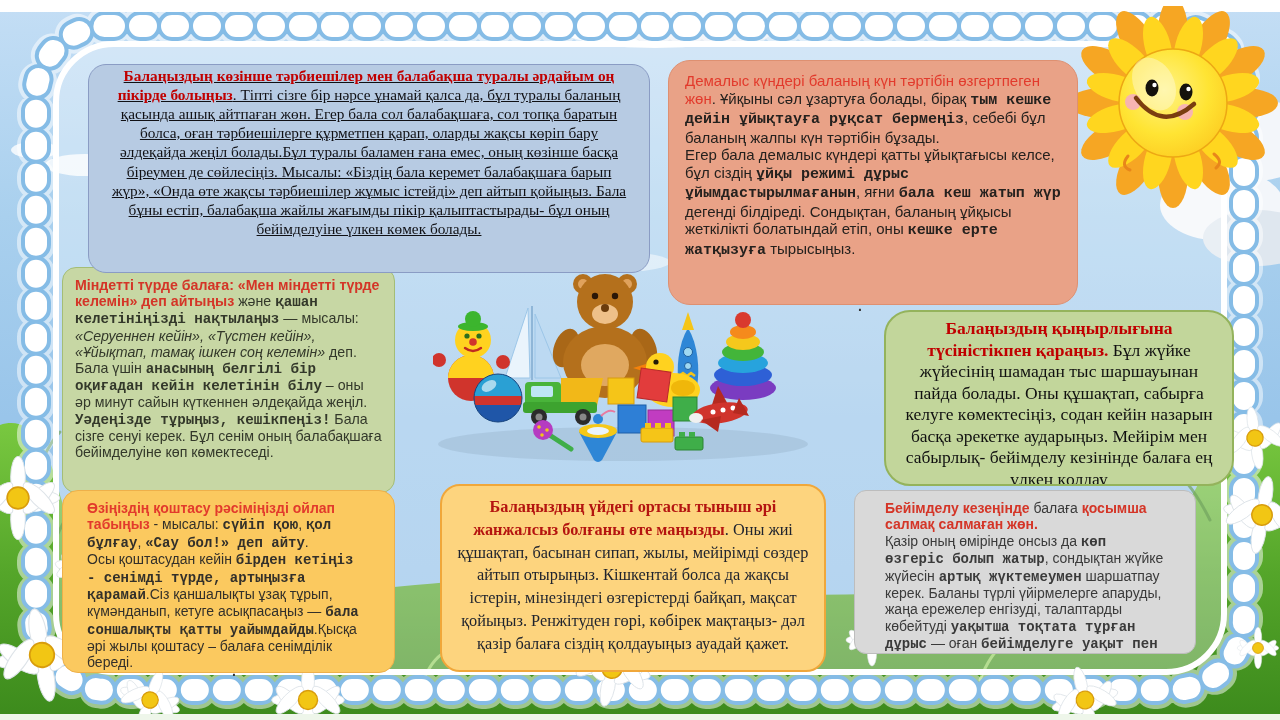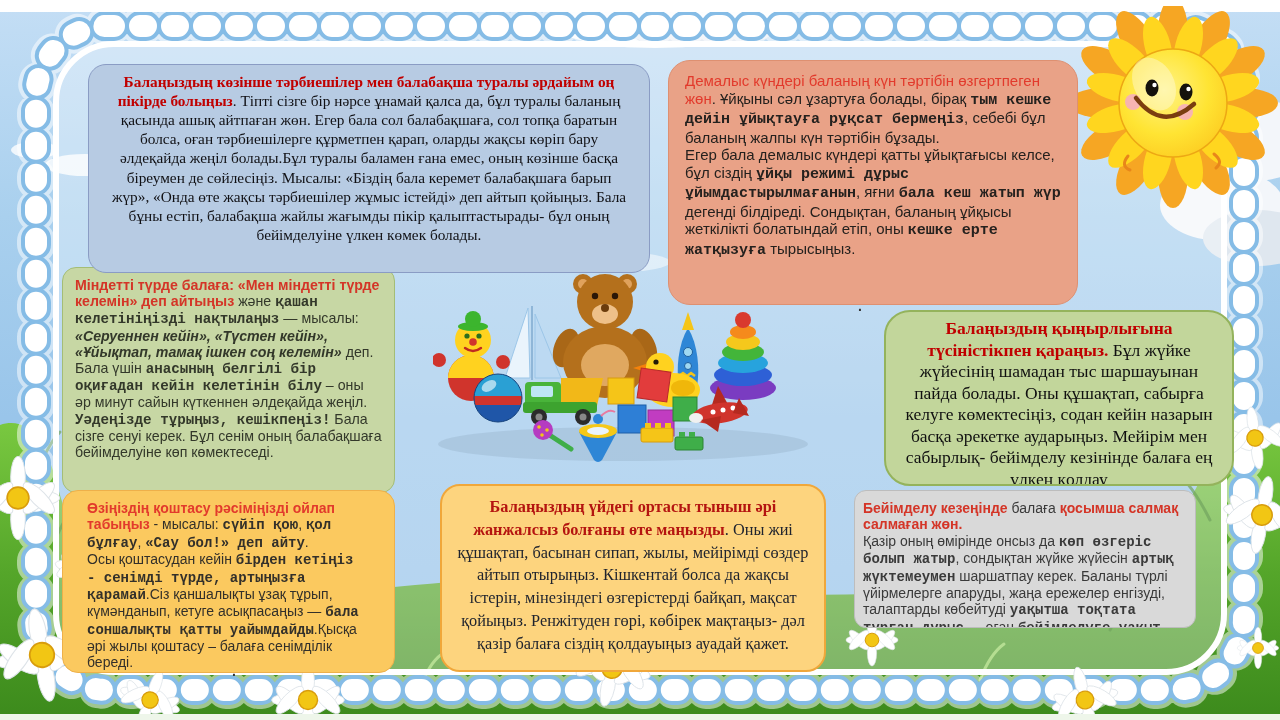--- a/index.html
+++ b/index.html
@@ -14,44 +14,44 @@
   svg{display:block;}
   .scene{position:absolute;left:0;top:0;z-index:1;}
   .sun{position:absolute;left:1066px;top:6px;z-index:3;}
   .toys{position:absolute;left:433px;top:270px;z-index:4;}
 
   .tbox{position:absolute;box-sizing:border-box;z-index:5;overflow:hidden;}
   .tbox p{margin:0;}
   .serif{font-family:"Liberation Serif","DejaVu Serif",serif;}
 
   .box-blue{left:88px;top:64px;width:562px;height:209px;background:#b7cbe3;
-    border:1.5px solid #8a9cc4;border-radius:18px;padding:7px 18px;
-    font-size:15.3px;line-height:1.25;text-align:center;color:#101014;z-index:6;--red:#c00000;}
+    border:1.5px solid #8a9cc4;border-radius:18px;padding:1px 18px;
+    font-size:15.3px;line-height:1.25;text-align:center;color:#101014;z-index:6;text-decoration:underline;--red:#c00000;}
   .box-salmon{left:668px;top:60px;width:410px;height:245px;background:#e9a287;
     border:1px solid #de9071;border-radius:22px;padding:11px 16px;
     font-size:15px;line-height:1.17;color:#25211e;--red:#e23a2c;}
   .box-green-left{left:62px;top:267px;width:333px;height:226px;background:#c7d7a4;
     border:1.5px solid #a4bd76;border-radius:14px;padding:9px 12px;
     font-size:14.2px;line-height:1.14;color:#33382a;--red:#d43527;}
   .box-green-right{left:848px;top:310px;width:350px;height:176px;background:#c2d69b;
     border:2px solid #94b35c;border-radius:26px;padding:6px 12px;
     font-size:17.5px;line-height:1.23;text-align:center;color:#101010;margin-left:36px;--red:#c00000;}
   .box-yellow-left{left:62px;top:490px;width:333px;height:183px;background:#fbc95f;
     border:1.5px solid #eeb04a;border-radius:16px;padding:9px 24px;
     font-size:14px;line-height:1.17;color:#33302a;--red:#e23a2c;}
   .box-yellow-center{left:440px;top:484px;width:386px;height:188px;background:#fdd47e;
     border:2px solid #f0a73a;border-radius:20px;padding:10px 14px;
     font-size:16.3px;line-height:1.4;text-align:center;color:#20242e;--red:#b41410;}
-  .box-gray{left:854px;top:490px;width:342px;height:138px;background:#d9d9d9;
-    border:1px solid #bdbdbd;border-radius:12px;padding:9px 8px;
+  .box-gray{left:854px;top:490px;width:342px;height:164px;background:#d9d9d9;
+    border:1px solid #bdbdbd;border-radius:12px;padding:9px 30px;
     font-size:14px;line-height:1.17;color:#3a3a3a;--red:#d43527;}
 
   .seg-normal{}
   .seg-bold{font-weight:bold;font-family:Liberation Mono, monospace;}
-  .seg-italic{font-style:italic;font-weight:bold;}
+  .seg-italic{font-style:italic;}
   .seg-red{color:var(--red);}
   .seg-redbold{color:var(--red);font-weight:bold;}
 
   .dot{position:absolute;z-index:7;color:#333;font-size:14px;font-weight:bold;line-height:1;}
   .dot-upper{left:858px;top:299px;}
   .dot-lower{left:232px;top:664px;}
 </style>
 </head>
 <body>
 

